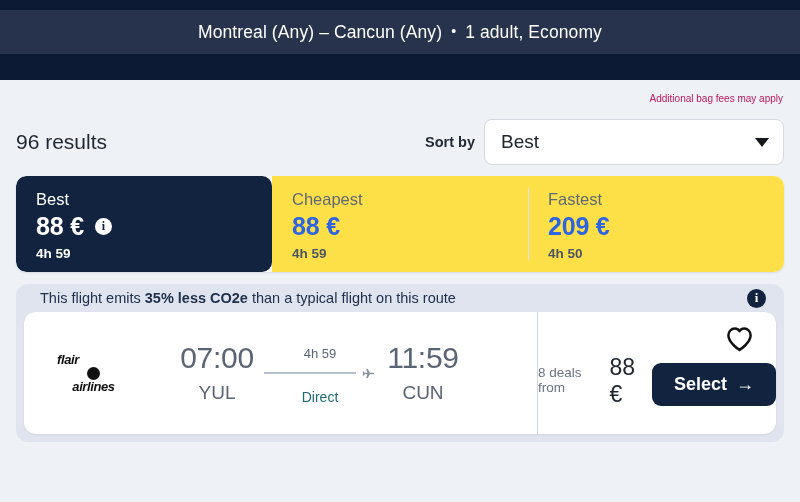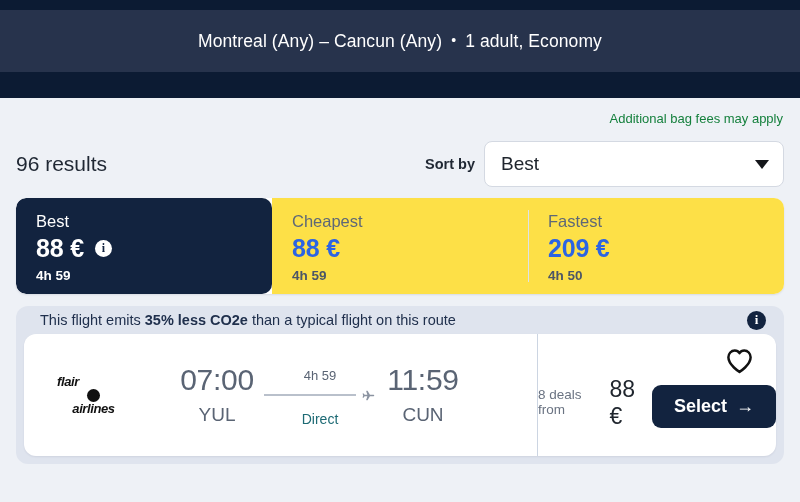--- a/index.html
+++ b/index.html
@@ -14,21 +14,21 @@
     font-family: "Liberation Sans", sans-serif;
     -webkit-font-smoothing: antialiased;
   }
 
   
   .topbar-dark {
     height: 10px;
     background: #0c1b33;
   }
   .searchbar {
-    height: 62px;
+    height: 44px;
     background: #27334c;
     display: flex;
     align-items: center;
     justify-content: center;
   }
   .searchbar-text {
     color: #ffffff;
     font-size: 17.5px;
     letter-spacing: 0.1px;
     white-space: nowrap;
@@ -51,22 +51,22 @@
   }
 
   
   .bagfees-row {
     display: flex;
     justify-content: flex-end;
     padding-top: 13px;
     padding-right: 1px;
   }
   .bagfees-link {
-    color: #15803d;
-    font-size: 13px;
+    color: #be185d;
+    font-size: 10px;
     text-decoration: none;
     cursor: pointer;
     white-space: nowrap;
   }
 
   
   .results-row {
     display: flex;
     align-items: center;
     margin-top: 15px;

